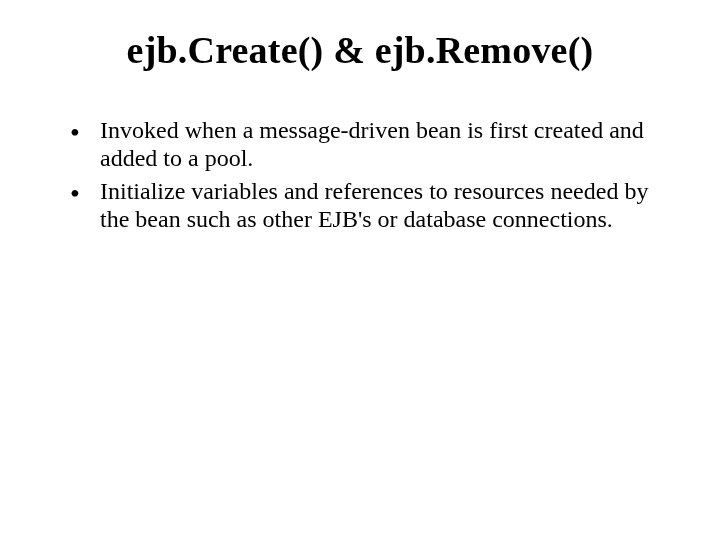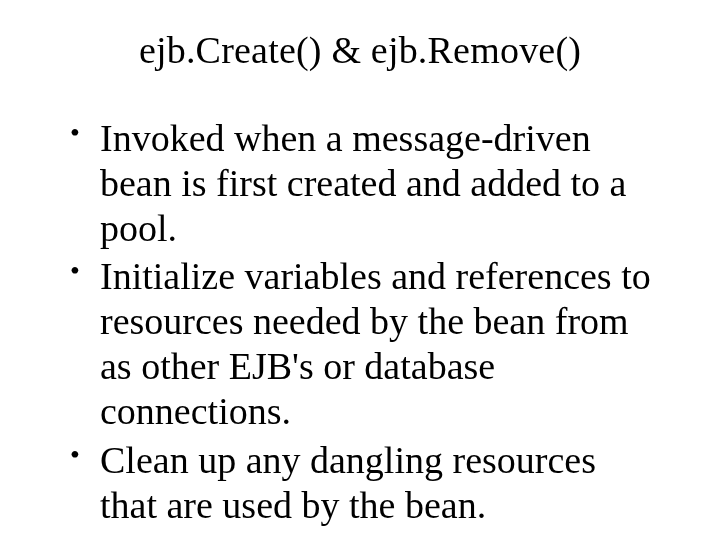--- a/index.html
+++ b/index.html
@@ -13,47 +13,46 @@
   }
   .slide {
     width: 720px;
     height: 540px;
     box-sizing: border-box;
     padding: 28px 50px 40px 50px;
   }
   .title {
     text-align: center;
     font-size: 38px;
-    font-weight: normal;
+    font-weight: bold;
     margin: 0 0 44px 0;
     letter-spacing: 0.2px;
   }
   ul.bullets {
     list-style: none;
     margin: 0;
     padding: 0 10px 0 20px;
   }
   ul.bullets li {
     position: relative;
-    font-size: 38px;
+    font-size: 24px;
     line-height: 1.18;
     padding-left: 30px;
     margin-bottom: 4px;
   }
   ul.bullets li::before {
     content: "•";
     position: absolute;
     left: 0;
     top: 0;
     font-size: 28px;
   }
 </style>
 </head>
 <body>
 
 <div class="slide">
   <h1 class="title">ejb.Create() &amp; ejb.Remove()</h1>
   <ul class="bullets">
     <li>Invoked when a message-driven bean is first created and added to a pool.</li>
-    <li>Initialize variables and references to resources needed by the bean from as other EJB's or database connections.</li>
-    <li>Clean up any dangling resources that are used by the bean.</li>
+    <li>Initialize variables and references to resources needed by the bean such as other EJB's or database connections.</li>
   </ul>
 </div>
 
 </body></html>

